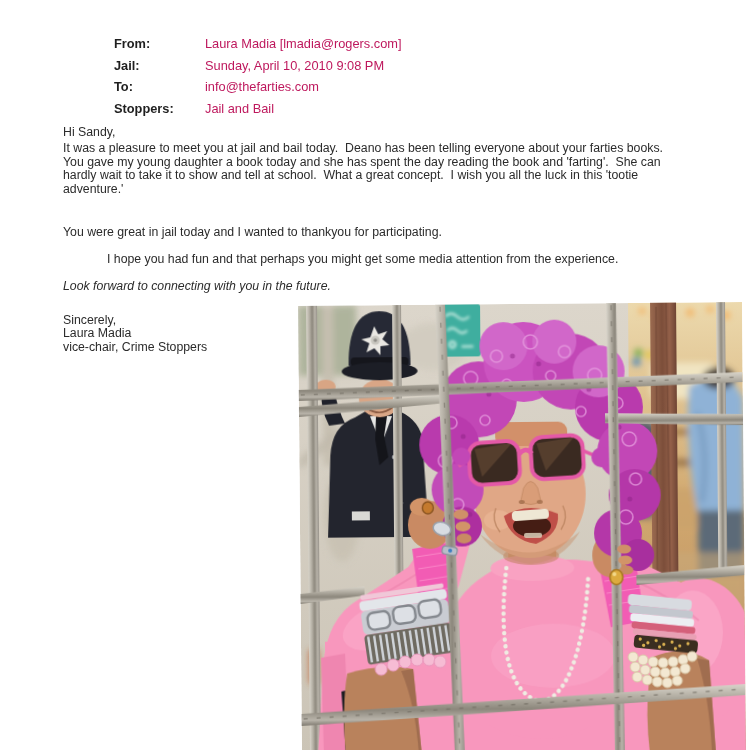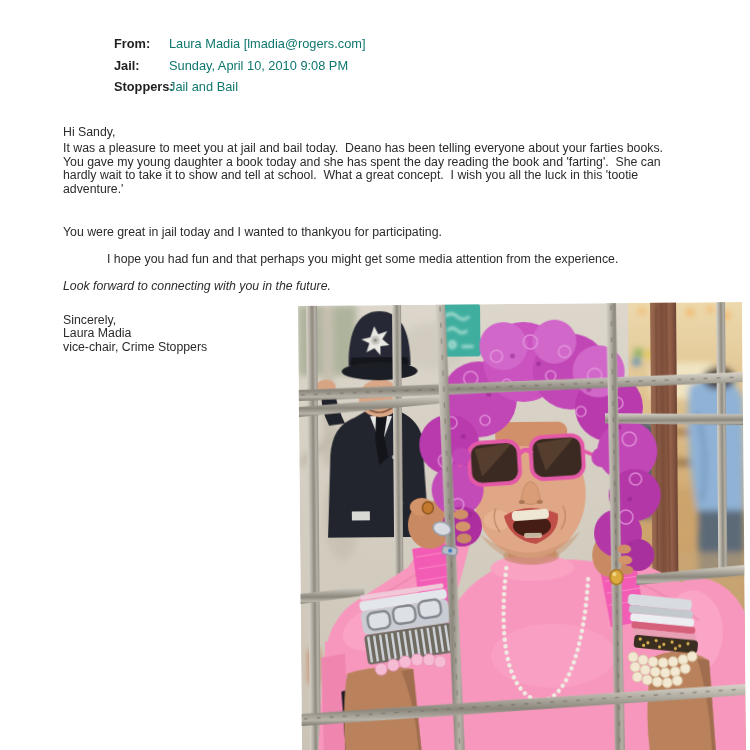--- a/index.html
+++ b/index.html
@@ -4,21 +4,21 @@
 <style>
   html,body{margin:0;padding:0;}
   body{
     width:750px;height:750px;position:relative;background:#ffffff;
     font-family:"Liberation Sans","DejaVu Sans",sans-serif;
     color:#262626;overflow:hidden;
   }
   .hdr{position:absolute;left:78px;top:33px;font-size:12.8px;line-height:21.5px;}
   .hdr-row{display:flex;}
   .hdr-label{font-weight:bold;width:55px;color:#1f1f1f;padding-left:36px;}
-  .hdr-value{color:#0f766e;}
+  .hdr-value{color:#be185d;margin-left:36px;}
   .btxt{position:absolute;left:63px;font-size:12.3px;line-height:13.7px;
         white-space:pre-wrap;color:#2b2b2b;width:660px;}
   #greeting{top:126px;}
   #para1{top:142px;}
   #para2{top:226px;}
   #para3{top:253px;margin-left:44px;}
   #para4{top:280px;font-style:italic;}
   #signature{top:314px;line-height:13.4px;}
   #photo{
     position:absolute;left:300px;top:304px;width:444px;height:450px;
@@ -30,20 +30,24 @@
 <body>
 
 <div class="hdr">
   <div class="hdr-row">
     <span class="hdr-label">From:</span>
     <span class="hdr-value">Laura Madia [lmadia@rogers.com]</span>
   </div>
   <div class="hdr-row">
     <span class="hdr-label">Jail:</span>
     <span class="hdr-value">Sunday, April 10, 2010 9:08 PM</span>
+  </div>
+  <div class="hdr-row">
+    <span class="hdr-label">To:</span>
+    <span class="hdr-value">info@thefarties.com</span>
   </div>
   <div class="hdr-row">
     <span class="hdr-label">Stoppers:</span>
     <span class="hdr-value">Jail and Bail</span>
   </div>
 </div>
 
 <div class="btxt" id="greeting">Hi Sandy,</div>
 <div class="btxt" id="para1">It was a pleasure to meet you at jail and bail today.  Deano has been telling everyone about your farties books.
 You gave my young daughter a book today and she has spent the day reading the book and 'farting'.  She can

